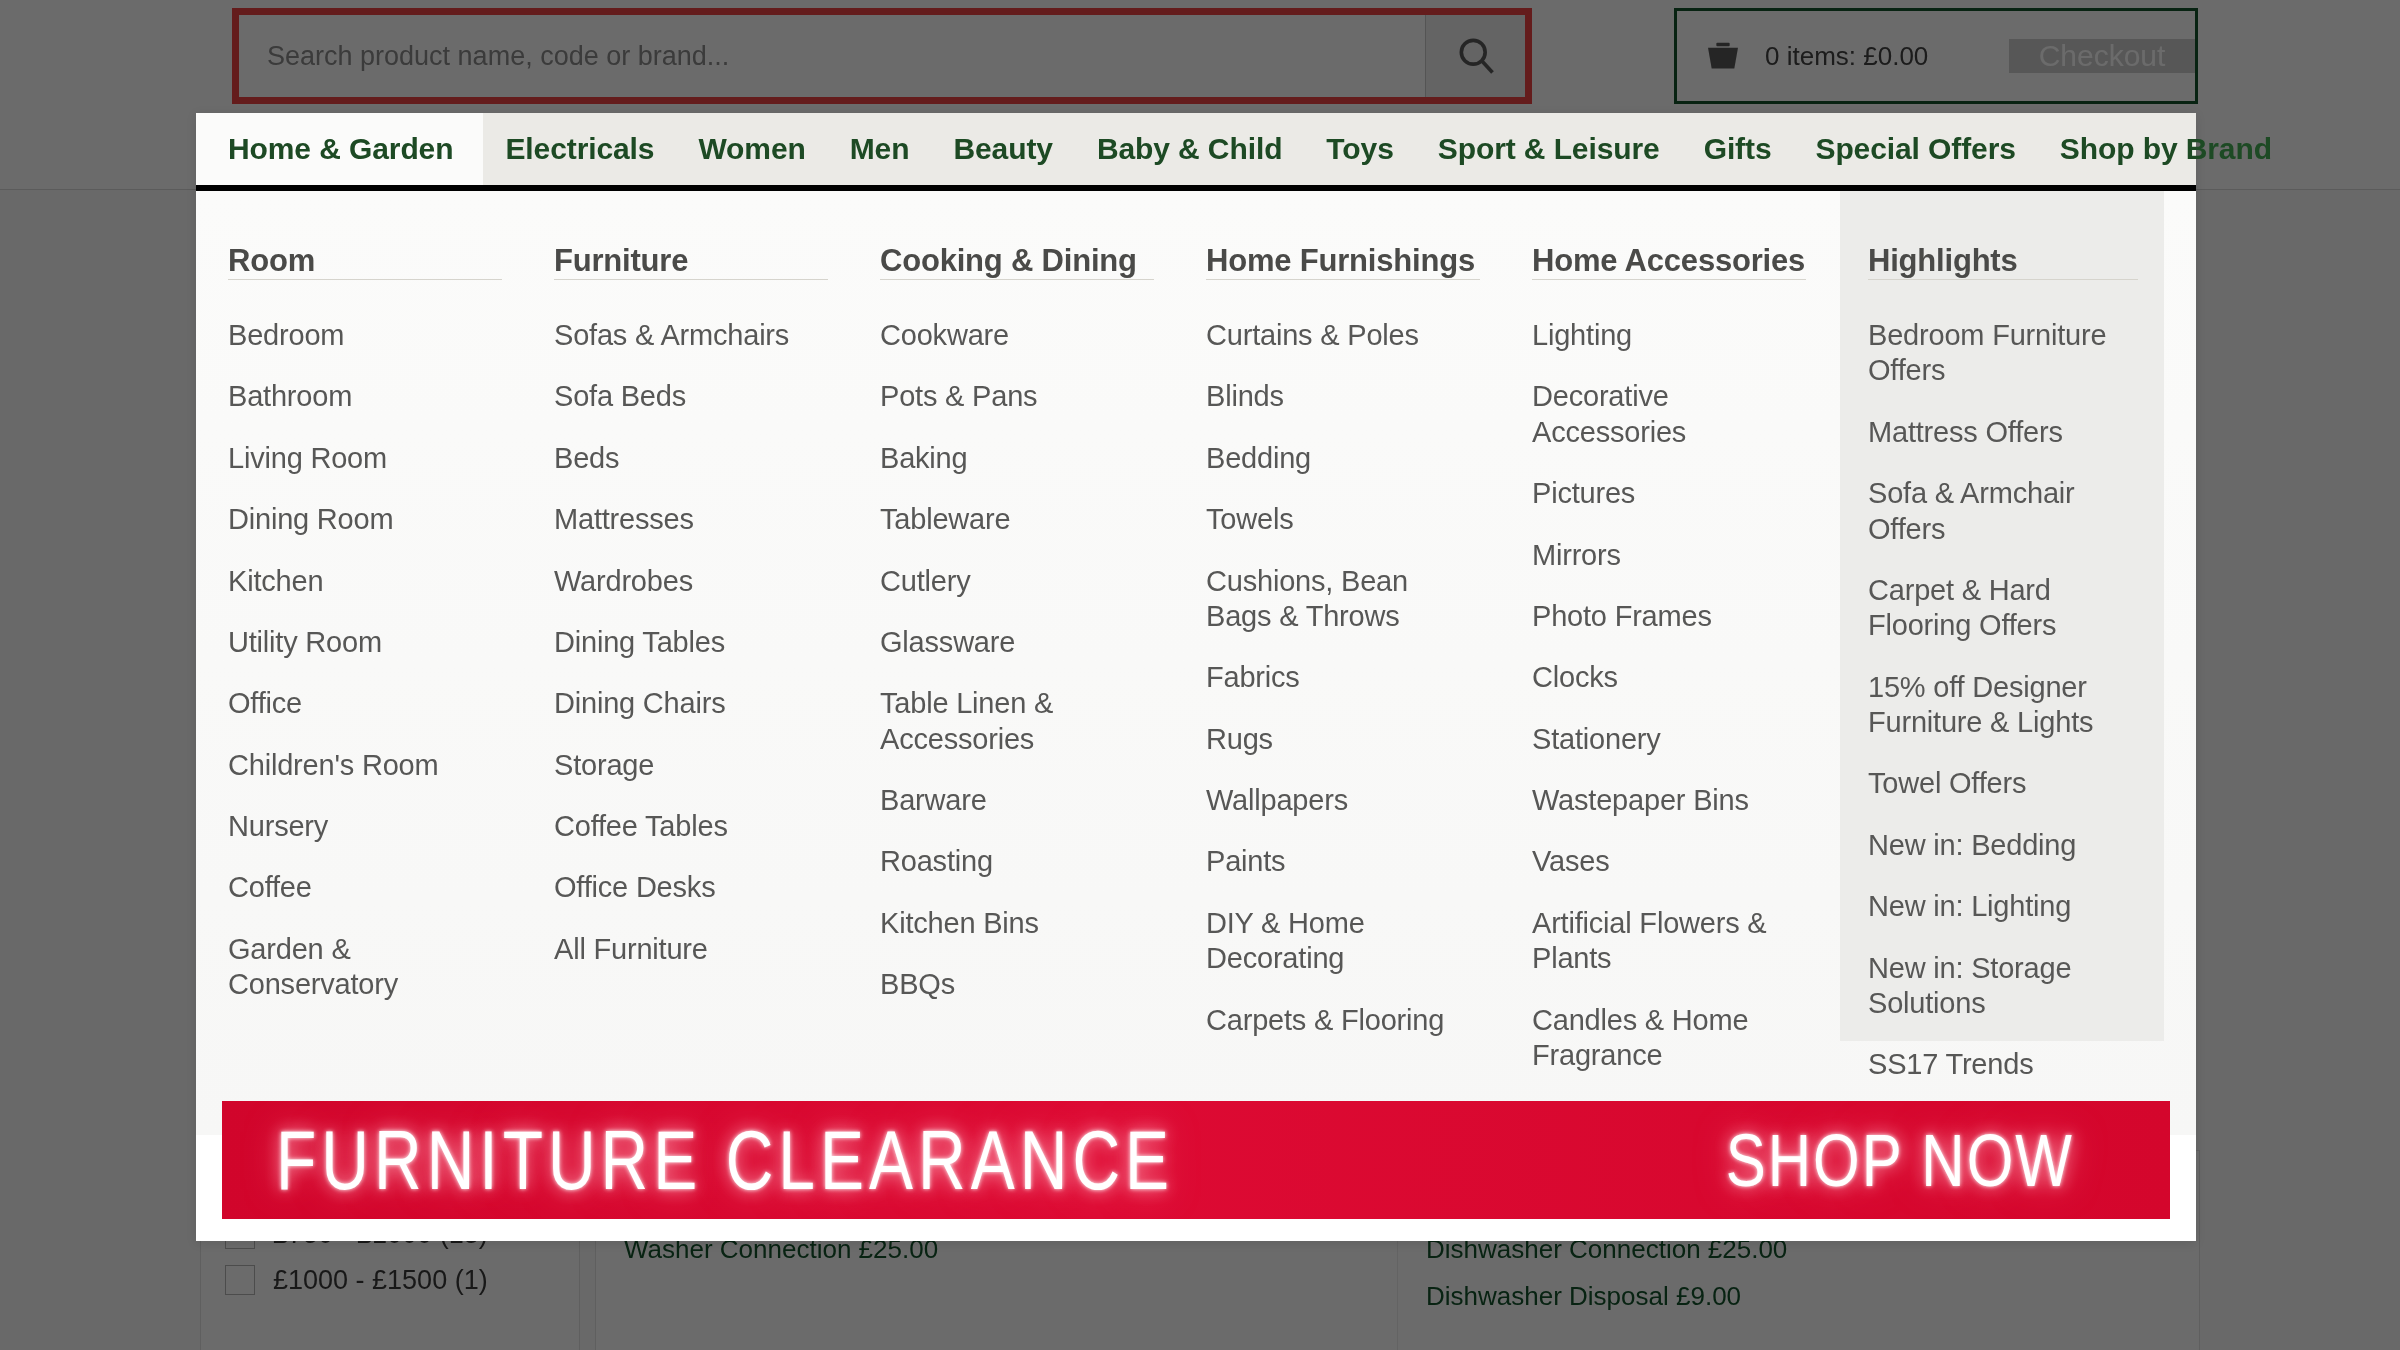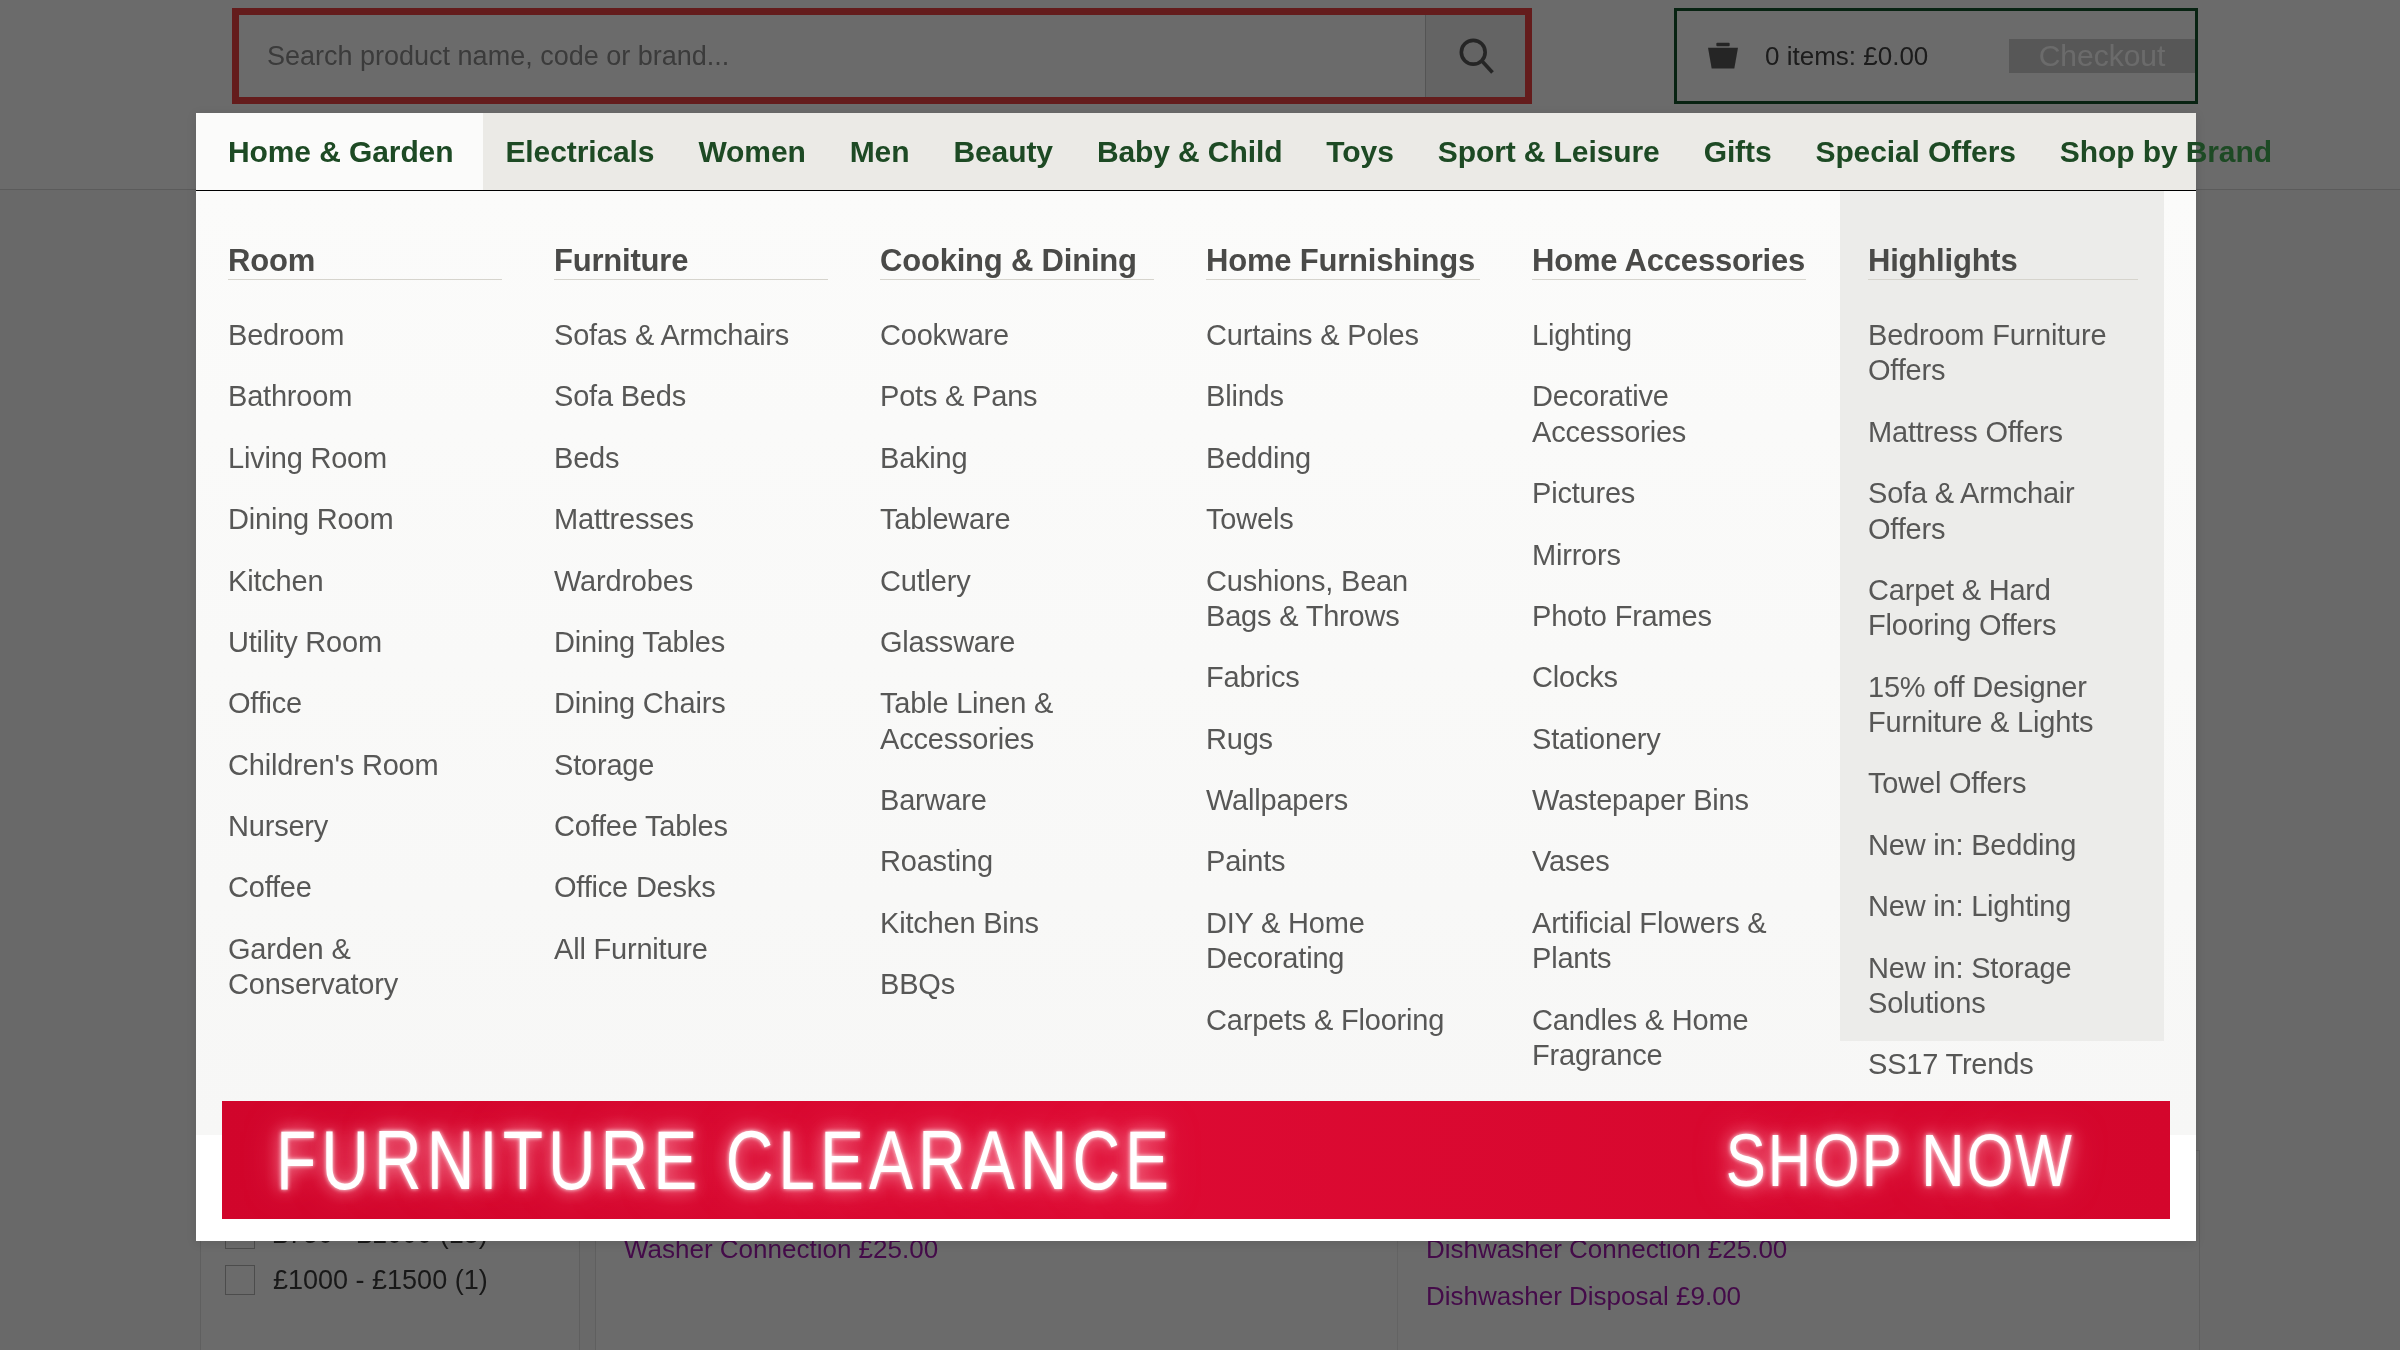--- a/index.html
+++ b/index.html
@@ -149,42 +149,42 @@
     display: flex;
     align-items: center;
     gap: 14px;
     font-size: 26px;
     color: #3a3a3a;
     margin-bottom: 30px;
   }
   .tick { color: #1d7a25; font-size: 30px; font-weight: bold; line-height: 1; }
   .prod-line {
     font-size: 26px;
-    color: #a21caf;
+    color: #14532d;
     margin-bottom: 16px;
   }
 
   
   .menu-overlay {
     position: absolute;
     left: 196px; top: 113px;
     width: 2000px;
     height: 1128px;
     background: #ffffff;
     z-index: 60;
     box-shadow: 0 2px 10px rgba(0,0,0,0.10);
   }
 
   
   .navbar {
     display: flex;
     align-items: stretch;
     height: 78px;
     background: #ebeae6;
-    border-bottom: 1px solid #000000;
+    border-bottom: 6px solid #000000;
   }
   .nav-item {
     display: flex;
     align-items: center;
     padding: 0 22px;
     font-size: 30px;
     font-weight: bold;
     color: #1d4a24;
     white-space: nowrap;
     cursor: pointer;

